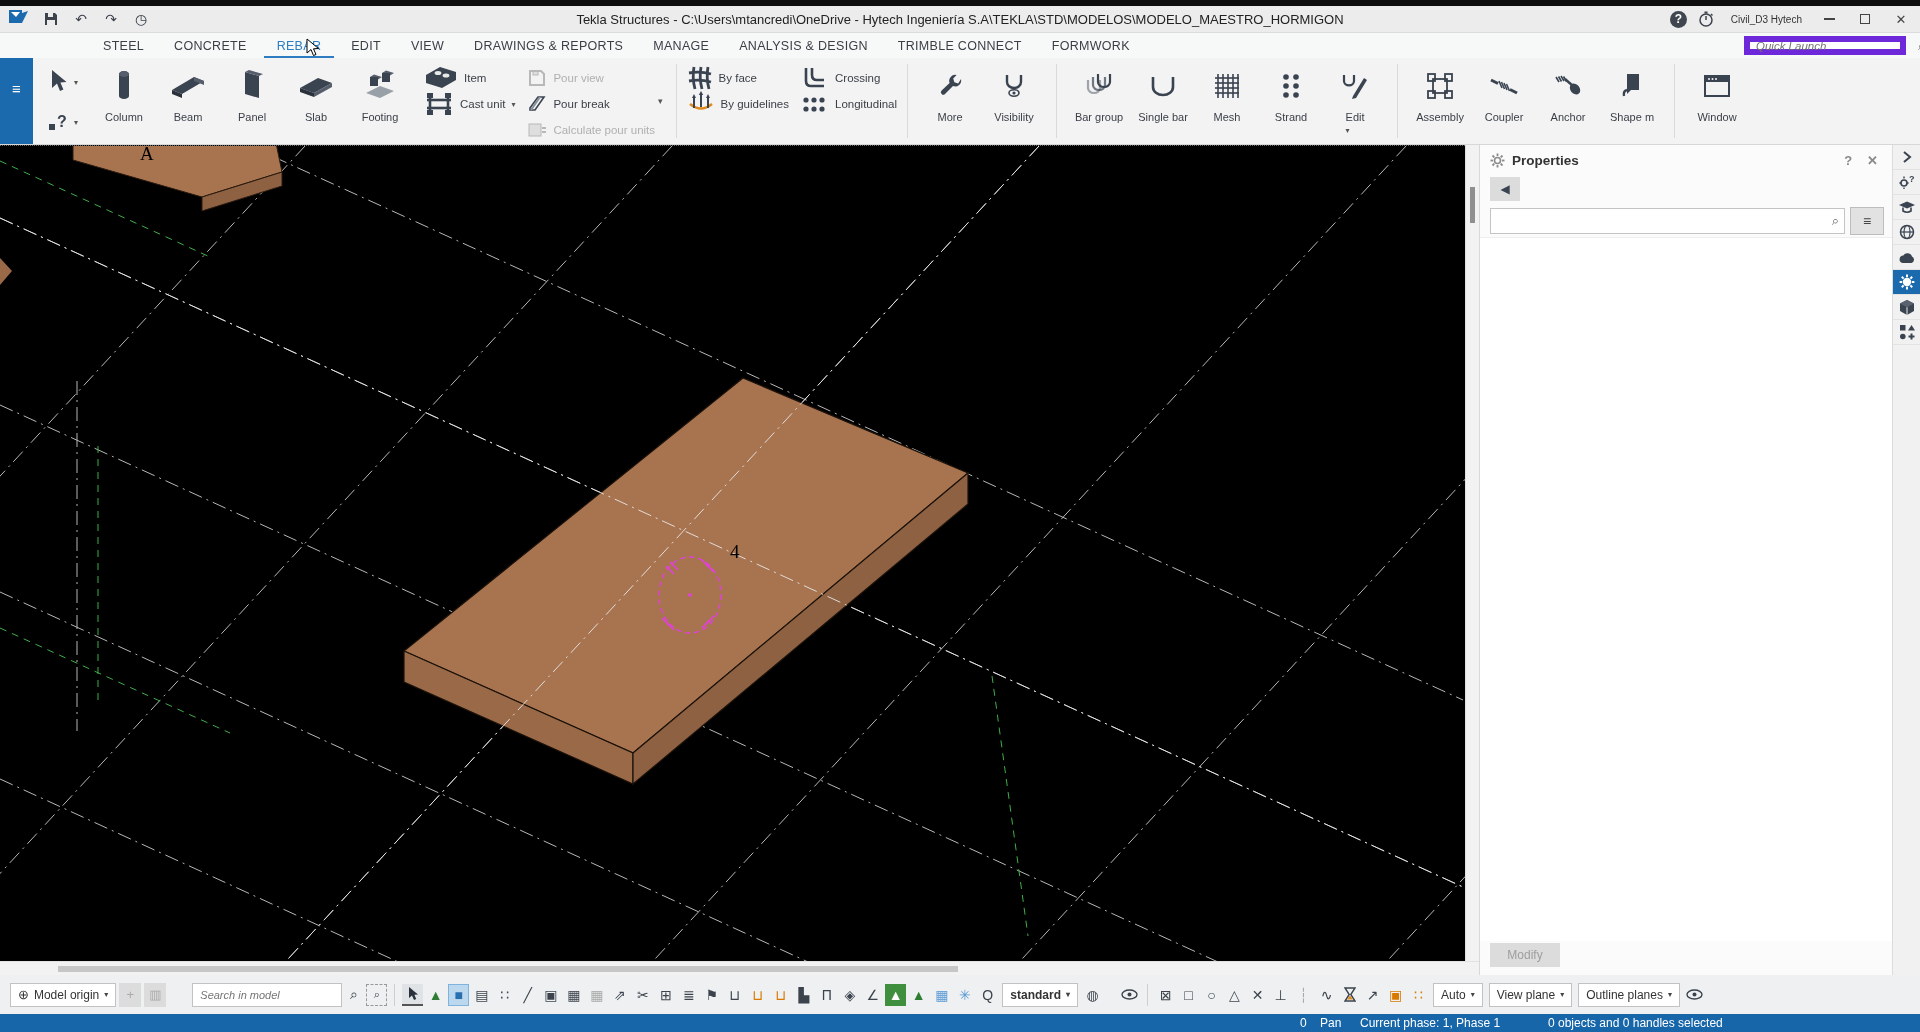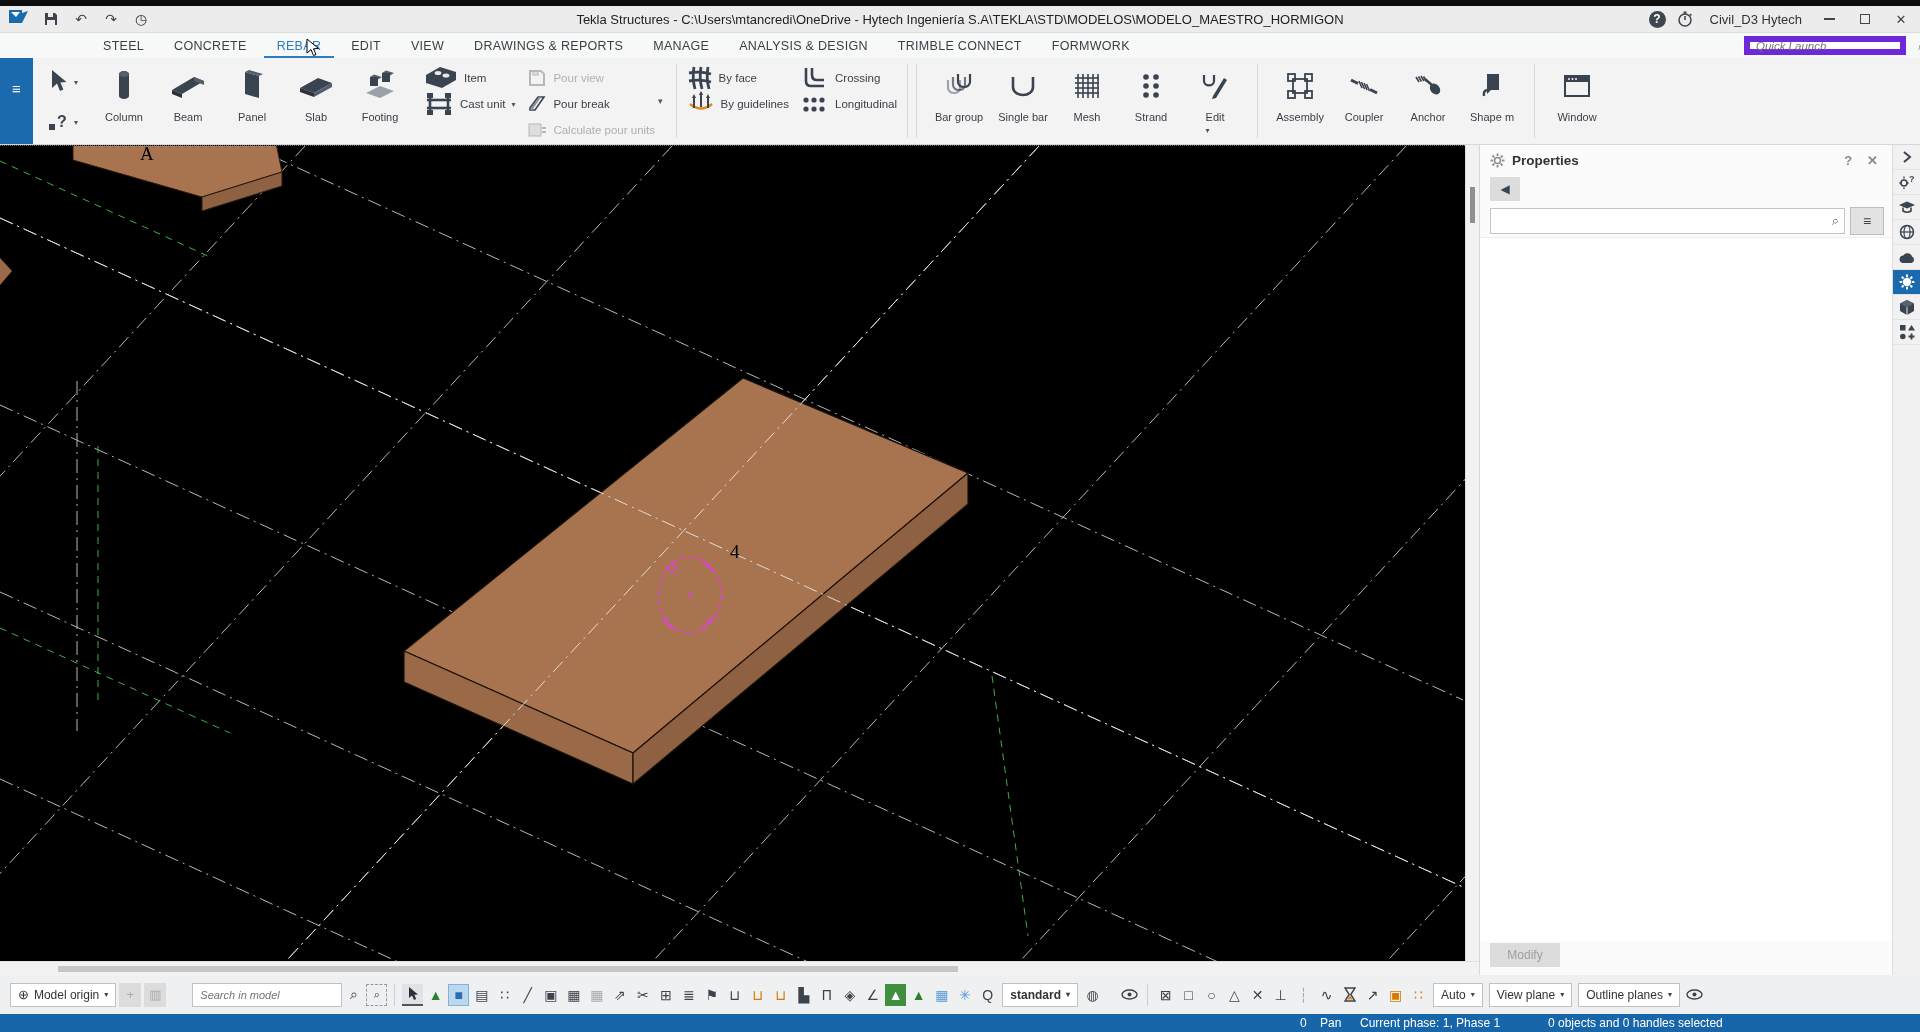--- a/index.html
+++ b/index.html
@@ -10,21 +10,21 @@
   
   #top-sliver { left:0; top:0; width:1920px; height:6px; background:#0d0d0d; overflow:hidden; }
 
   
   #titlebar { left:0; top:6px; width:1920px; height:27px; background:#ececec; display:flex; align-items:center; border-bottom:1px solid #dcdcdc; }
   .tb-left { display:flex; align-items:center; gap:4px; padding-left:4px; }
   .tb-btn { width:26px; height:22px; display:flex; align-items:center; justify-content:center; color:#3c434d; font-size:14px; }
   .tb-logo { width:30px; height:24px; display:flex; align-items:center; justify-content:center; }
   #title-text { position:absolute; left:0; right:0; text-align:center; font-size:13px; color:#222; pointer-events:none; }
   .tb-right { margin-left:auto; display:flex; align-items:center; gap:6px; padding-right:4px; }
-  .tb-user { font-size:13px; color:#333; margin:0 6px;text-align:right; }
+  .tb-user { font-size:10px; color:#333; margin:0 6px;text-align:right; }
   .win-btn { width:30px; height:24px; display:flex; align-items:center; justify-content:center; color:#444; font-size:13px; }
   .min-glyph { width:11px; height:2px; background:#444; }
   .restore-glyph { width:10px; height:10px; border:1.5px solid #444; }
   .helpcircle { width:17px; height:17px; border-radius:50%; background:#3f4650; color:#fff; font-size:12px; font-weight:bold; display:flex; align-items:center; justify-content:center; }
 
   
   #tabbar { left:0; top:33px; width:1920px; height:25px; background:#f7f8f8; display:flex; align-items:center; padding-left:88px; }
   .tab { padding:4px 15px; font-size:12.5px; color:#3a3f46; letter-spacing:.3px; position:relative; white-space:nowrap; }
   .tab.active { color:#2d7dc3; }
   .tab.active::after { content:""; position:absolute; left:2px; right:2px; bottom:-2px; height:3px; background:#2d7dc3; }
@@ -402,20 +402,48 @@
                     <circle cx="13" cy="16" r="2.6"></circle>
                     <circle cx="21" cy="16" r="2.6"></circle>
                   </g>
                 </svg>
               </span>
               <span class="lbl">Longitudinal</span>
             </div>
           </div>
         </div>
         <div class="rb-sep"></div>
+        <div class="rb-group">
+          <div class="rb-big">
+            <div class="ic">
+              <span style="display: flex;">
+                <svg width="26" height="26" viewBox="0 0 26 26">
+                  <path d="M24 6 a6 6 0 0 1 -8 7 L8 21 a2.4 2.4 0 0 1 -3.4 -3.4 L12.6 10 a6 6 0 0 1 7 -8 l-3.4 3.4 1.2 3.8 3.8 1.2 z" fill="#3a4350"></path>
+                </svg>
+              </span>
+            </div>
+            <div class="lbl">
+              <span>More</span>
+            </div>
+          </div>
+          <div class="rb-big">
+            <div class="ic">
+              <span style="display: flex;">
+                <svg width="26" height="28" viewBox="0 0 26 28">
+                  <path d="M6 3 v7 a7 6 0 0 0 14 0 V3" fill="none" stroke="#3a4350" stroke-width="2.4"></path>
+                  <ellipse cx="13" cy="21" rx="5" ry="3.2" fill="none" stroke="#3a4350" stroke-width="1.6"></ellipse>
+                  <circle cx="13" cy="21" r="1.6" fill="#3a4350"></circle>
+                </svg>
+              </span>
+            </div>
+            <div class="lbl">
+              <span>Visibility</span>
+            </div>
+          </div>
+        </div>
         <div class="rb-sep"></div>
         <div class="rb-group">
           <div class="rb-big">
             <div class="ic">
               <span style="display: flex;">
                 <svg width="30" height="28" viewBox="0 0 30 28">
                   <g fill="none" stroke="#3a4350" stroke-width="2.2">
                     <path d="M4 8 v8 a6 5 0 0 0 12 0 V8" opacity=".45"></path>
                     <path d="M9 5 v8 a6 5 0 0 0 12 0 V5" opacity=".7"></path>
                     <path d="M14 2 v8 a6 5 0 0 0 12 0 V2"></path>

